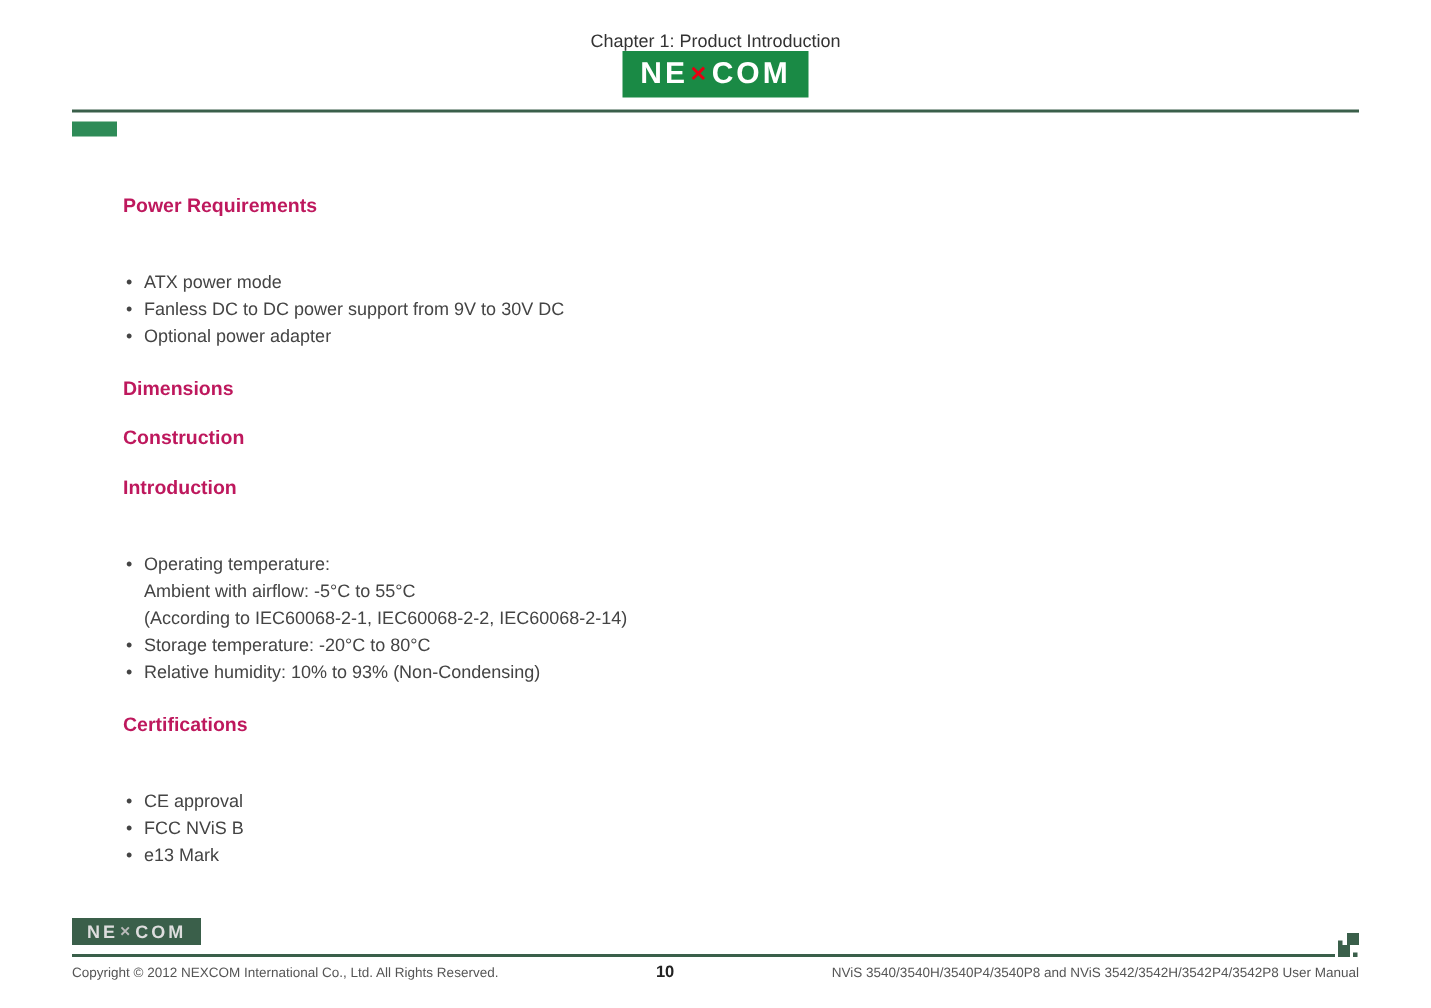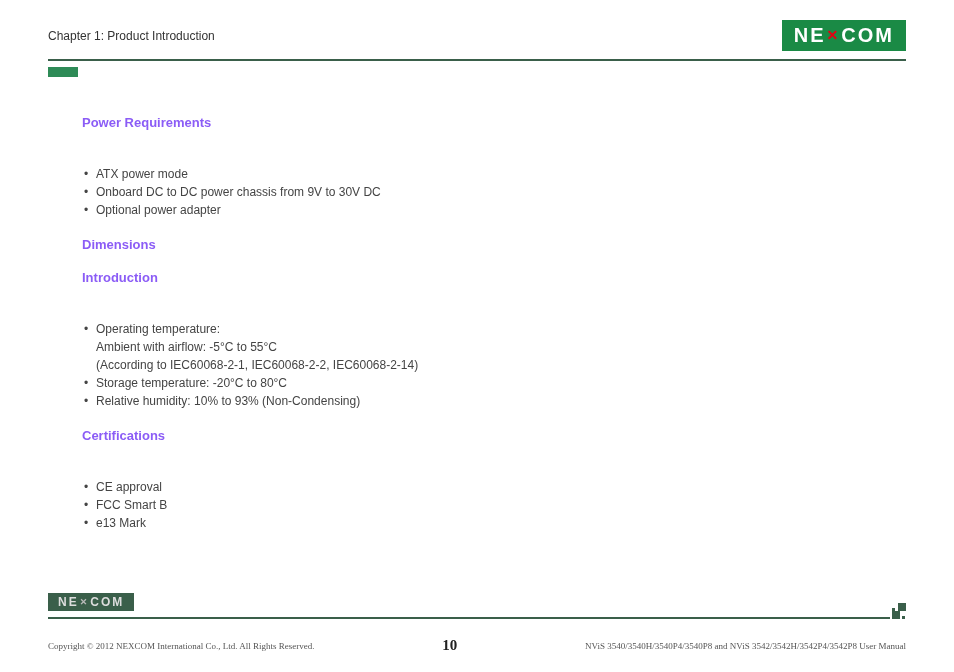--- a/index.html
+++ b/index.html
@@ -13,20 +13,21 @@
     font-size: 12px;
   }
   .page {
     padding: 20px 48px 0 48px;
   }
   .header-row {
     display: flex;
     justify-content: space-between;
     align-items: center;
     margin-bottom: 8px;
+    flex-direction: column;
   }
   .chapter-title {
     font-size: 12px;
     color: #333;
   }
   .logo-box {
     background: #1a8a45;
     color: #fff;
     font-weight: bold;
     font-size: 20px;
@@ -44,21 +45,21 @@
   .accent-bar {
     width: 30px; height: 10px; background: #2e8b57;
     margin-bottom: 38px;
   }
   .content { padding-left: 34px; }
   .section { margin-bottom: 18px; }
   .section h4 {
     font-size: 13px;
     font-weight: bold;
     margin-bottom: 4px;
-    color: #8b5cf6;
+    color: #be185d;
   }
   .section ul {
     list-style: none;
     padding-left: 14px;
     margin-top: 35px;
   }
   .section ul li {
     position: relative;
     line-height: 1.5;
     font-size: 12px;
@@ -96,23 +97,23 @@
   .footer-deco {
     display: flex; gap: 2px; align-items: flex-end;
   }
   .footer-deco .sq { width: 8px; height: 8px; background: #3a5f4a; }
   .footer-deco .sq.sm { width: 3px; height: 3px; margin-bottom: 0; margin-right: 1px;}
   .footer-bar {
     height: 2px; background: #3a5f4a; margin-top: 2px;
   }
   .footer-text-row {
     display: flex; justify-content: space-between; align-items: center;
-    font-size: 9px; color: #555; margin-top: 18px; font-family: Liberation Serif, serif;
+    font-size: 9px; color: #555; margin-top: 4px;
   }
-  .page-num { font-weight: bold; font-size: 15px; color: #222; }
+  .page-num { font-weight: bold; font-size: 11px; color: #222; }
 </style>
 </head>
 <body>
 
 <div class="page">
   <div class="header-row">
     <div class="chapter-title">Chapter 1: Product Introduction</div>
     <div class="logo-box">
       <span>NE</span>
         <span class="x">✕</span>
@@ -121,48 +122,49 @@
   </div>
   <hr class="hr-line">
   <div class="accent-bar"></div>
 
   <div class="content">
 
     <div class="section">
       <h4>Power Requirements</h4>
       <ul>
         <li>ATX power mode</li>
-        <li>Onboard DC to DC power chassis from 9V to 30V DC</li>
+        <li>Fanless DC to DC power support from 9V to 30V DC</li>
         <li>Optional power adapter</li>
       </ul>
     </div>
 
     <div class="section">
       <h4>Dimensions</h4>
     </div>
 
     <div class="section">
+      <h4>Construction</h4>
     </div>
 
     <div class="section">
       <h4>Introduction</h4>
       <ul>
         <li>Operating temperature:</li>
         <li class="no-bullet">Ambient with airflow: -5°C to 55°C</li>
         <li class="no-bullet">(According to IEC60068-2-1, IEC60068-2-2, IEC60068-2-14)</li>
         <li>Storage temperature: -20°C to 80°C</li>
         <li>Relative humidity: 10% to 93% (Non-Condensing)</li>
       </ul>
     </div>
 
     <div class="section">
       <h4>Certifications</h4>
       <ul>
         <li>CE approval</li>
-        <li>FCC Smart B</li>
+        <li>FCC NViS B</li>
         <li>e13 Mark</li>
       </ul>
     </div>
 
   </div>
 </div>
 
 <div class="footer">
   <div class="footer-logo-row">
     <div class="footer-logo">

